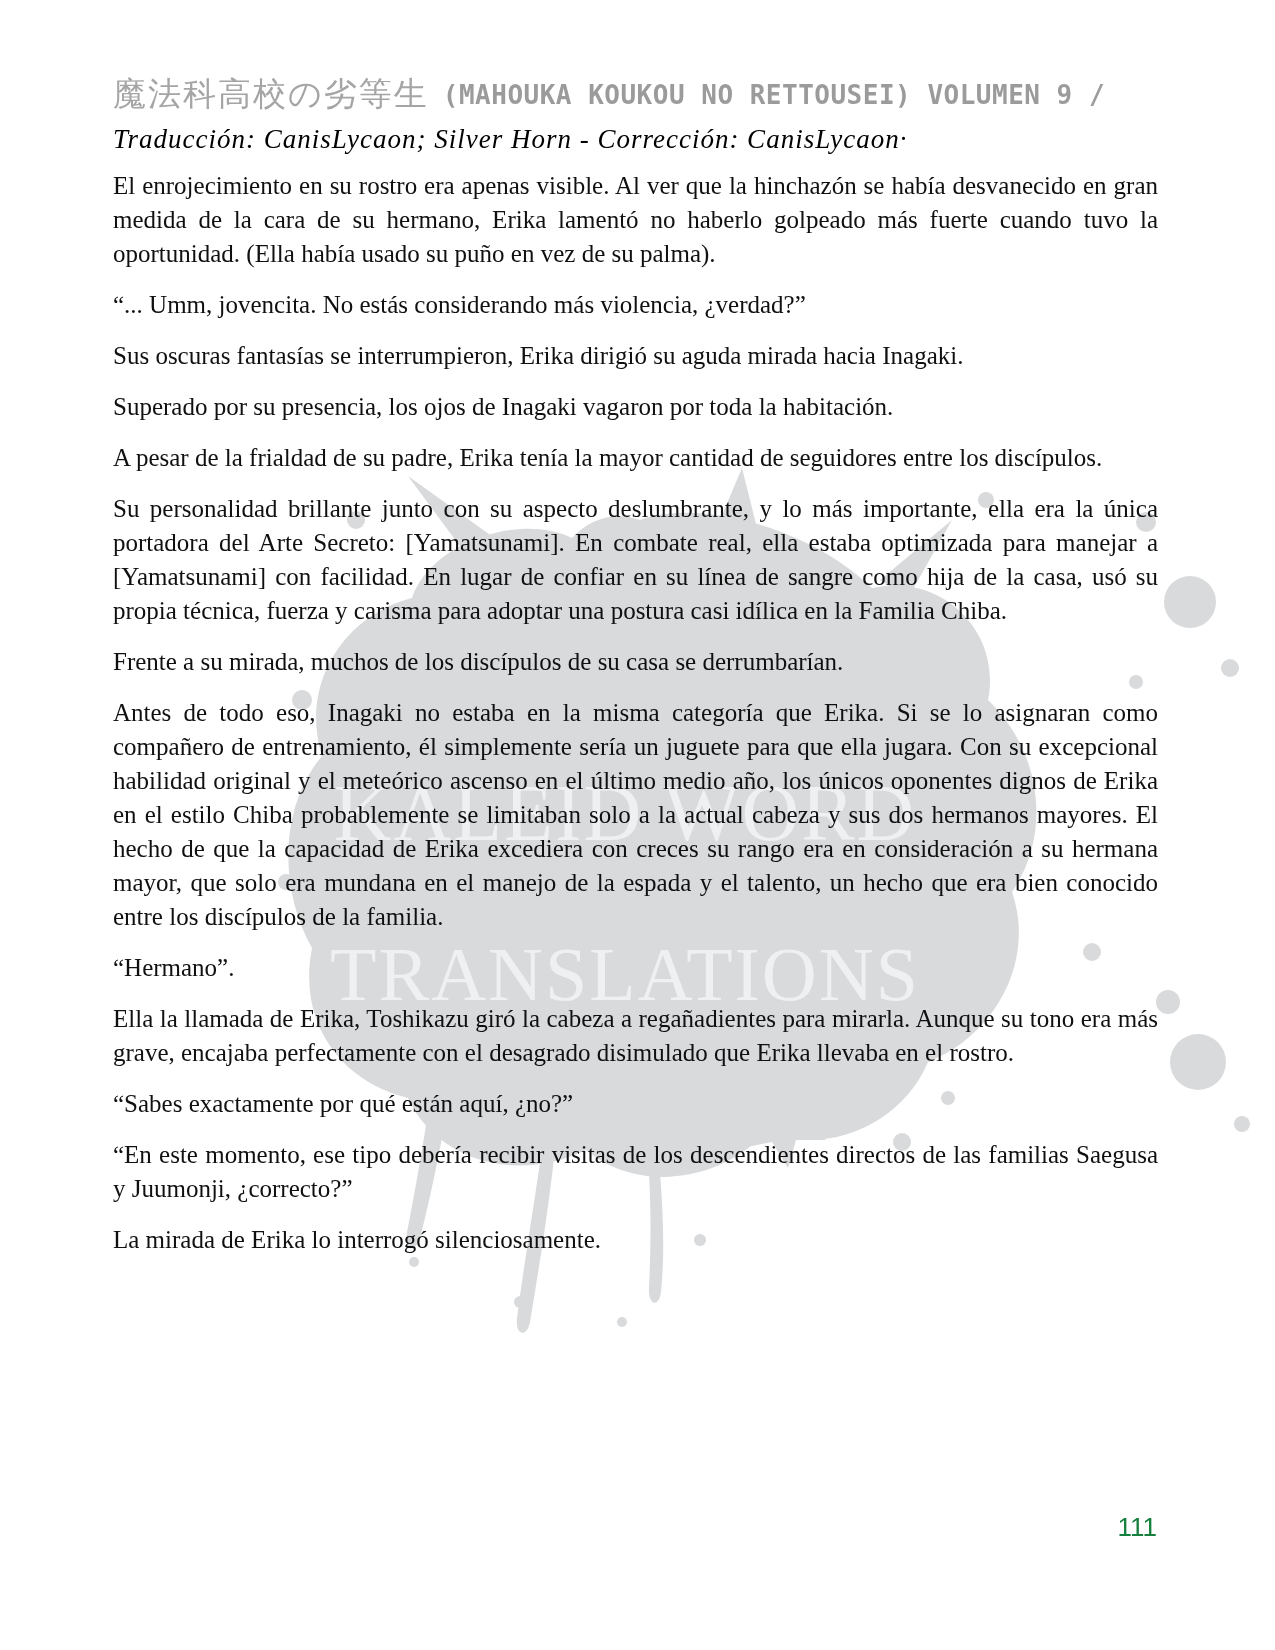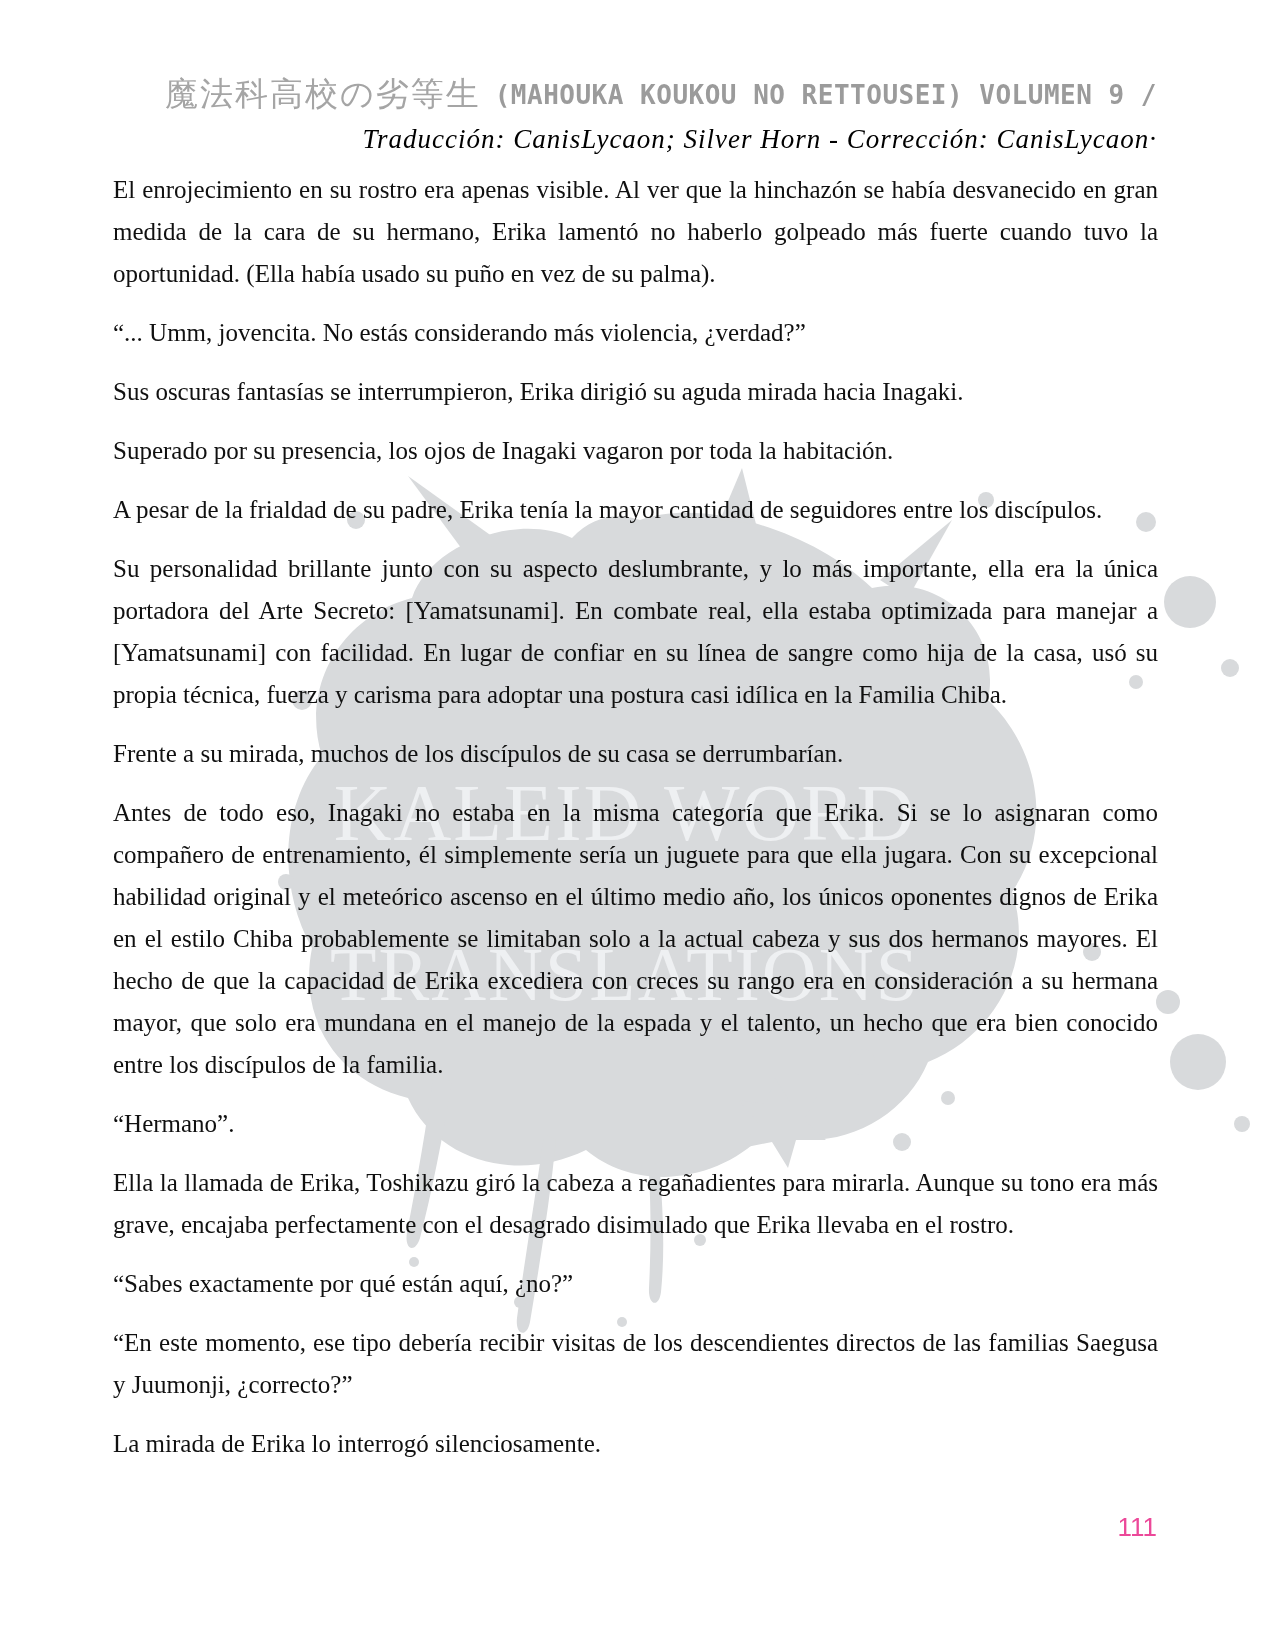--- a/index.html
+++ b/index.html
@@ -23,21 +23,21 @@
     fill: #f3f4f6;
     opacity: 0.85;
     text-anchor: middle;
   }
   .wm-line1 { font-size: 80px; letter-spacing: 2px; }
   .wm-line2 { font-size: 76px; letter-spacing: 2px; }
 
   
   .header {
     position: absolute; top: 72px; right: 118px; left: 113px;
-    text-align: right;
+    text-align: left;
     z-index: 2;
     white-space: nowrap;
   }
   .title-jp {
     font-family: "Liberation Serif", serif;
     font-size: 33px;
     color: #a5a5a5;
     letter-spacing: 2px;
     vertical-align: middle;
   }
@@ -60,31 +60,31 @@
   }
 
   
   .content {
     position: absolute; left: 113px; top: 169px; width: 1045px;
     z-index: 1;
   }
   .para {
     margin: 0 0 17px 0;
     font-size: 25px;
-    line-height: 42px;
+    line-height: 34px;
     text-align: justify;
     color: #101010;
   }
 
   
   .page-number {
     position: absolute; top: 1512px; right: 118px;
     font-family: "Liberation Sans", sans-serif;
     font-size: 26px;
-    color: #ec4899;
+    color: #15803d;
     z-index: 2;
   }
 </style>
 </head>
 <body>
 
 <div class="page">
 
   <svg class="watermark" viewBox="0 0 1275 1650" xmlns="http://www.w3.org/2000/svg" aria-hidden="true">
     <g fill="#d8dadc">

